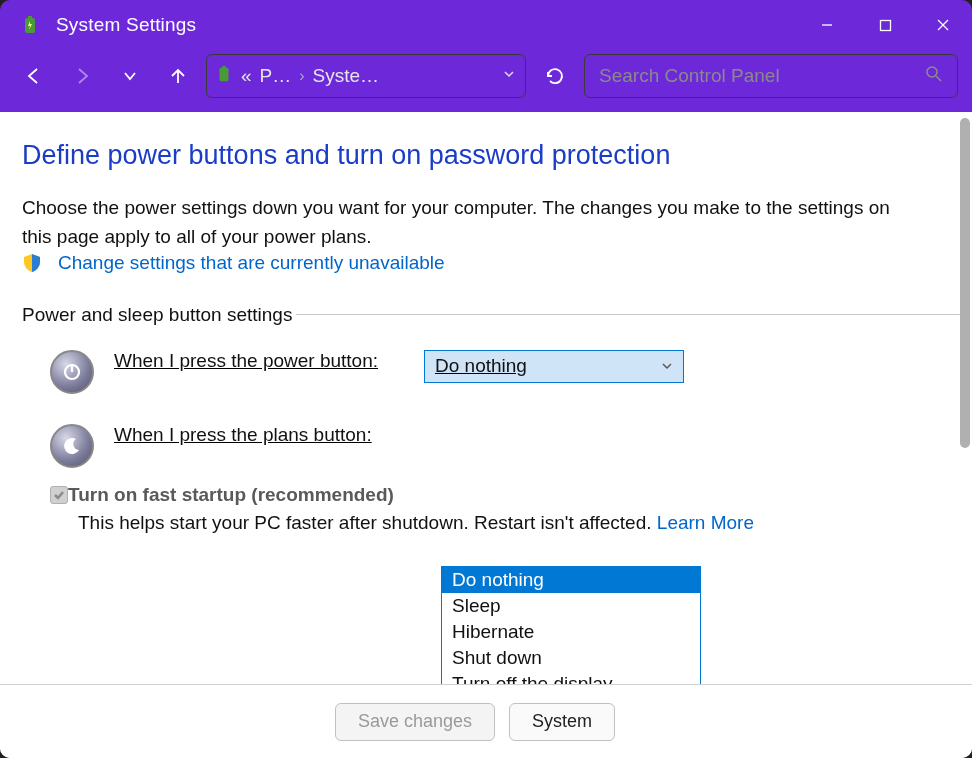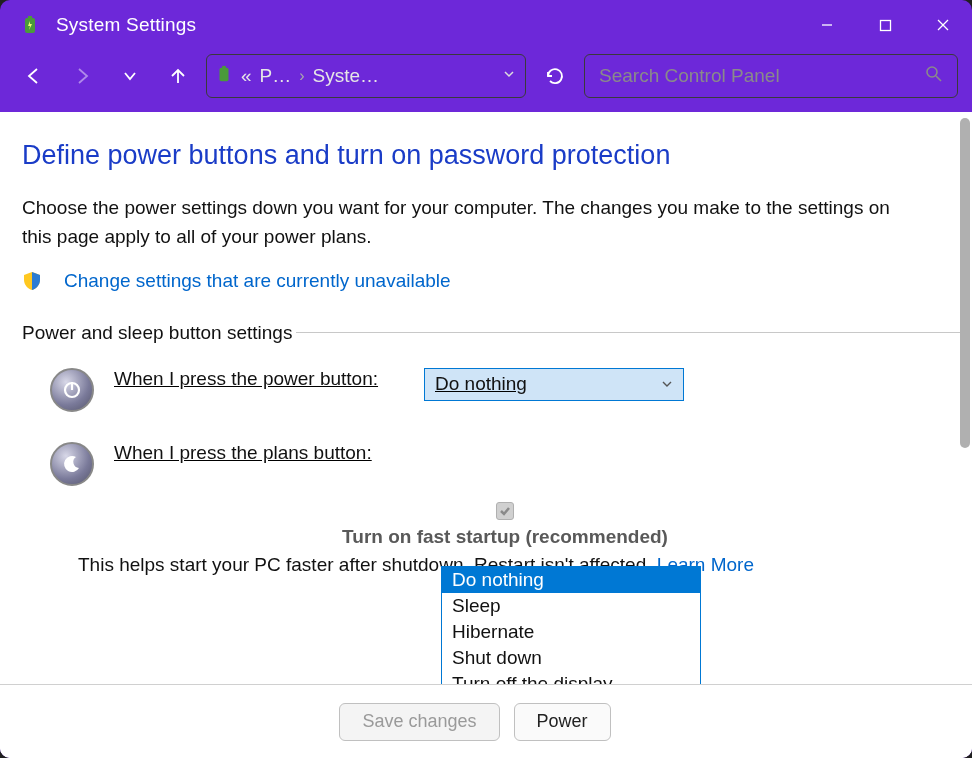--- a/index.html
+++ b/index.html
@@ -27,37 +27,37 @@
   .search input { flex:1; background:transparent; border:none; outline:none; color:#e6e6e6; font-size:19px;}
   .search input::placeholder { color:#8a8a8a; }
   .search .mag { margin-left:auto; }
 
   
   .content-wrap { flex:1; background:#fff; border-top-left-radius:0; border-top-right-radius:0; border-bottom-left-radius:10px; border-bottom-right-radius:10px; position:relative; overflow:hidden; display:flex; flex-direction:column;}
   .content { flex:1; overflow:hidden; padding: 28px 12px 0 22px; position:relative;}
   .scrollbar { position:absolute; right:2px; top:6px; width:10px; height:330px; background:#b0b0b0; border-radius:5px;}
   .page-title { color:#1a3cc7; font-size:27px; font-weight:400; margin-bottom:22px;}
   .desc { color:#111; font-size:19px; line-height:1.55; max-width:880px;}
-  .link-row { margin-top:18px; display:flex; align-items:center; gap:22px;}
+  .link-row { display:flex; align-items:center; gap:16px;}
   .shield { width:20px; height:20px; }
   .link { color:#0066cc; font-size:19px; }
   .section-head { margin-top:30px; display:flex; align-items:center; gap:4px; }
   .section-head .label { color:#111; font-size:19px; white-space:nowrap;}
   .section-head .rule { flex:1; height:1px; background:#c8c8c8; }
   .option-row { display:flex; align-items:flex-start; margin-top:24px; margin-left:28px;text-decoration:underline; }
   .option-row .icon { width:44px; height:44px; margin-right:20px; border-radius:50%; background:radial-gradient(circle at 35% 30%, #d8d8e8, #7a7a9a 60%, #55556a); display:flex; align-items:center; justify-content:center; border:2px solid #888;}
   .option-row .icon svg { stroke:#fff; fill:none; stroke-width:2.2;}
   .option-row .lbl { font-size:19px; color:#111; flex:0 0 310px;}
   .combo { position:relative; width:260px; height:33px; border:1px solid #0078d4; background:#cfe4f7; display:flex; align-items:center; padding:0 10px; font-size:19px; color:#111;}
   .combo .chev { position:absolute; right:10px; top:50%; transform:translateY(-50%);}
   .dropdown { position:absolute; left:441px; top:454px; width:260px; border:1px solid #0078d4; background:#fff; z-index:10;}
   .dropdown .item { padding:2px 10px; font-size:19px; color:#111;}
   .dropdown .item.sel { background:#0078d4; color:#fff;}
   .shut-section { margin-top:84px;}
-  .fast-row { margin-top:16px; margin-left:28px; display:flex; align-items:center; gap:6px;flex-direction:column;}
+  .fast-row { margin-top:16px; margin-left:28px; display:flex; align-items:center; gap:0;}
   .fast-row .cb { width:18px; height:18px; background:#d0d0d0; border:1px solid #b0b0b0; border-radius:3px; display:flex; align-items:center; justify-content:center;}
   .fast-row .cb svg { stroke:#8a8a8a; stroke-width:2.5; fill:none;}
   .fast-row .lbl { font-size:19px; font-weight:700; color:#595959;}
   .fast-desc { margin-left:56px; margin-top:6px; font-size:19px; color:#111;}
   .fast-desc .lm { color:#0066cc;}
 
   
   .footer { height:74px; border-top:1px solid #d0d0d0; display:flex; align-items:center; justify-content:center; padding-right:22px; gap:14px; background:#fff; border-bottom-left-radius:10px; border-bottom-right-radius:10px;}
   .btn { height:38px; padding:0 22px; border:1px solid #c0c0c0; border-radius:6px; background:#fafafa; font-size:18px; color:#222; display:flex; align-items:center;}
   .btn.disabled { color:#9a9a9a; background:#f4f4f4;}
@@ -210,16 +210,16 @@
         <span class="lbl">Turn on fast startup (recommended)</span>
       </div>
       <div class="fast-desc">
         <span>This helps start your PC faster after shutdown. Restart isn't affected. </span><span class="lm">Learn More</span>
       </div>
 
     </div>
 
     <div class="footer">
       <div class="btn disabled">Save changes</div>
-      <div class="btn">Power</div>
+      <div class="btn">System</div>
     </div>
   </div>
 </div>
 
 </body></html>

